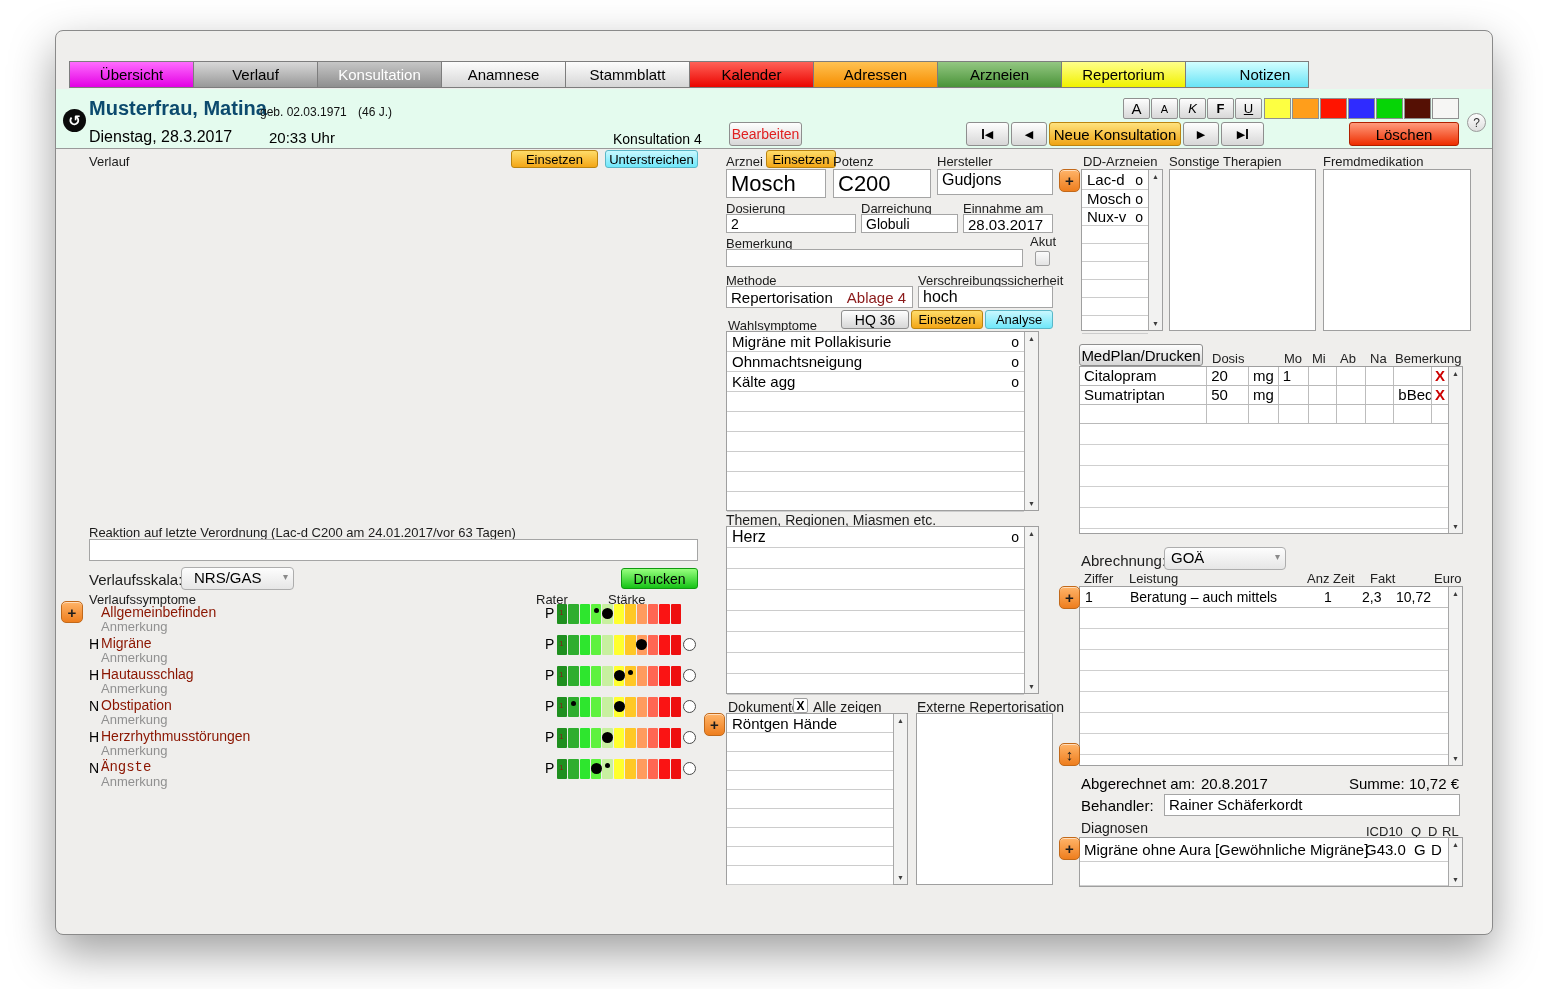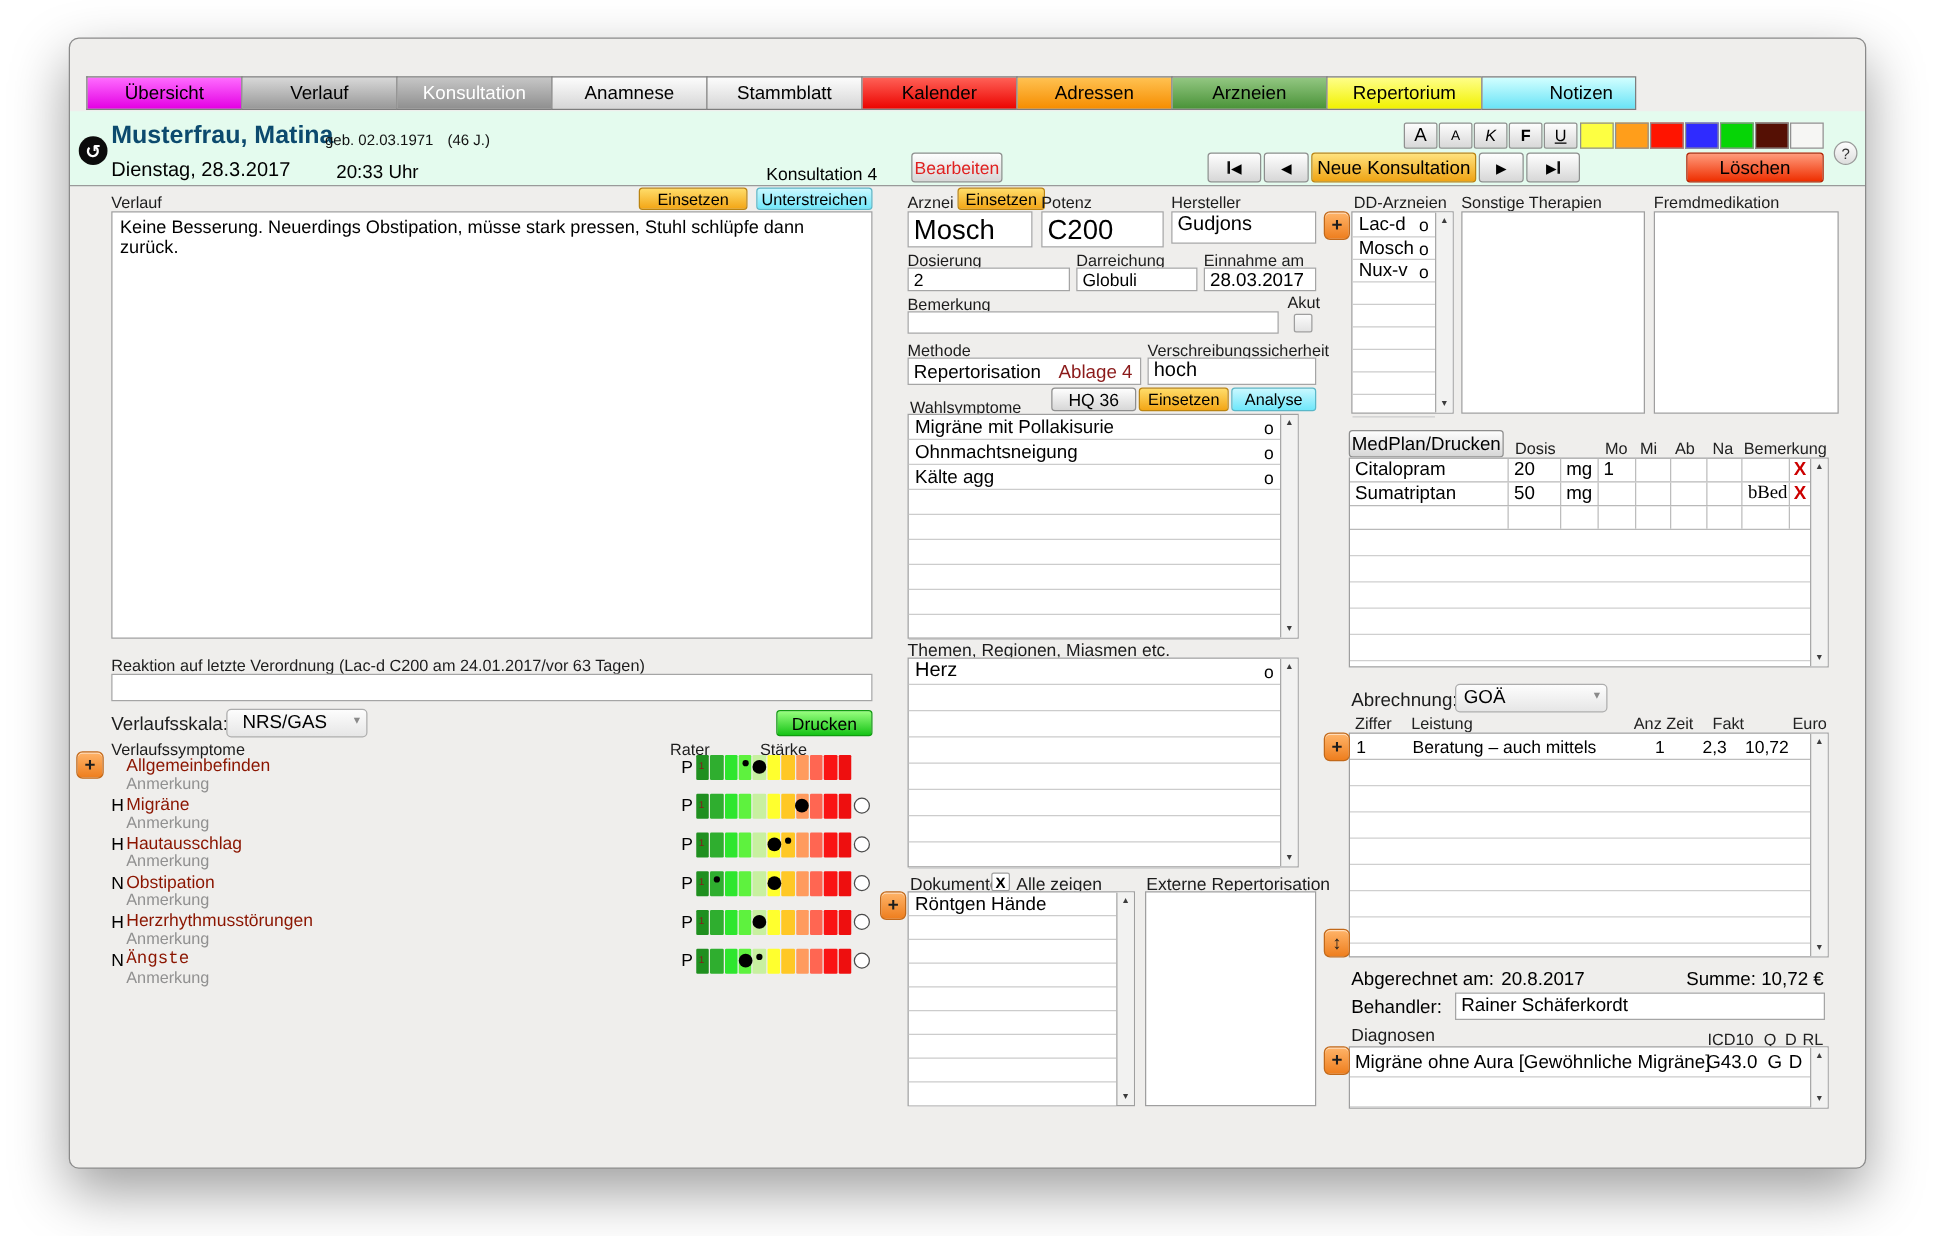--- a/index.html
+++ b/index.html
@@ -148,22 +148,20 @@
     <div class="helpbtn" style="left:1411px;top:24px;">?</div>
   </div>
 
   <div class="lbl" style="left:33px;top:123px;">Verlauf</div>
   <div class="btn btn-orange" style="left:455px;top:119px;width:87px;height:18px;">
     <span>Einsetzen</span>
     </div>
   <div class="btn btn-cyan" style="left:549px;top:119px;width:93px;height:18px;">
     <span>Unterstreichen</span>
     </div>
-  <div class="box" style="left:33px;top:138px;width:609px;height:342px;padding:4px 6px;font-size:14.5px;color:#000;">
-    <span>Keine Besserung. Neuerdings Obstipation, müsse stark pressen, Stuhl schlüpfe dann zurück.</span></div>
 
   <div class="lbl" style="left:33px;top:494px;">Reaktion auf letzte Verordnung  (Lac-d C200 am 24.01.2017/vor 63 Tagen)</div>
   <div class="field" style="left:33px;top:508px;width:609px;height:22px;"></div>
 
   <div class="lbl" style="left:33px;top:540px;font-size:15px;">Verlaufsskala:</div>
   <div class="select" style="left:125px;top:536px;width:113px;height:23px;padding-left:12px;">
     <span>NRS/GAS</span>
     <span class="chev">▾</span></div>
   <div class="btn btn-green" style="left:565px;top:537px;width:77px;height:21px;font-size:14px;">
     <span>Drucken</span>
@@ -337,21 +335,21 @@
         <div class="mcell mx" style="width: 16px;">X</div>
       </div>
       <div class="mrow">
         <div class="mcell" style="width: 128px;">Sumatriptan</div>
         <div class="mcell" style="width: 42px;">50</div>
         <div class="mcell" style="width: 30px;">mg</div>
         <div class="mcell" style="width: 30px;"></div>
         <div class="mcell" style="width: 28px;"></div>
         <div class="mcell" style="width: 30px;"></div>
         <div class="mcell" style="width: 28px;"></div>
-        <div class="mcell" style="width: 38px; font-family: Liberation Serif, serif;">bBed</div>
+        <div class="mcell" style="width: 38px;">bBed</div>
         <div class="mcell mx" style="width: 16px;">X</div>
       </div>
       <div class="mrow">
         <div class="mcell" style="width: 128px;"></div>
         <div class="mcell" style="width: 42px;"></div>
         <div class="mcell" style="width: 30px;"></div>
         <div class="mcell" style="width: 30px;"></div>
         <div class="mcell" style="width: 28px;"></div>
         <div class="mcell" style="width: 30px;"></div>
         <div class="mcell" style="width: 28px;"></div>

